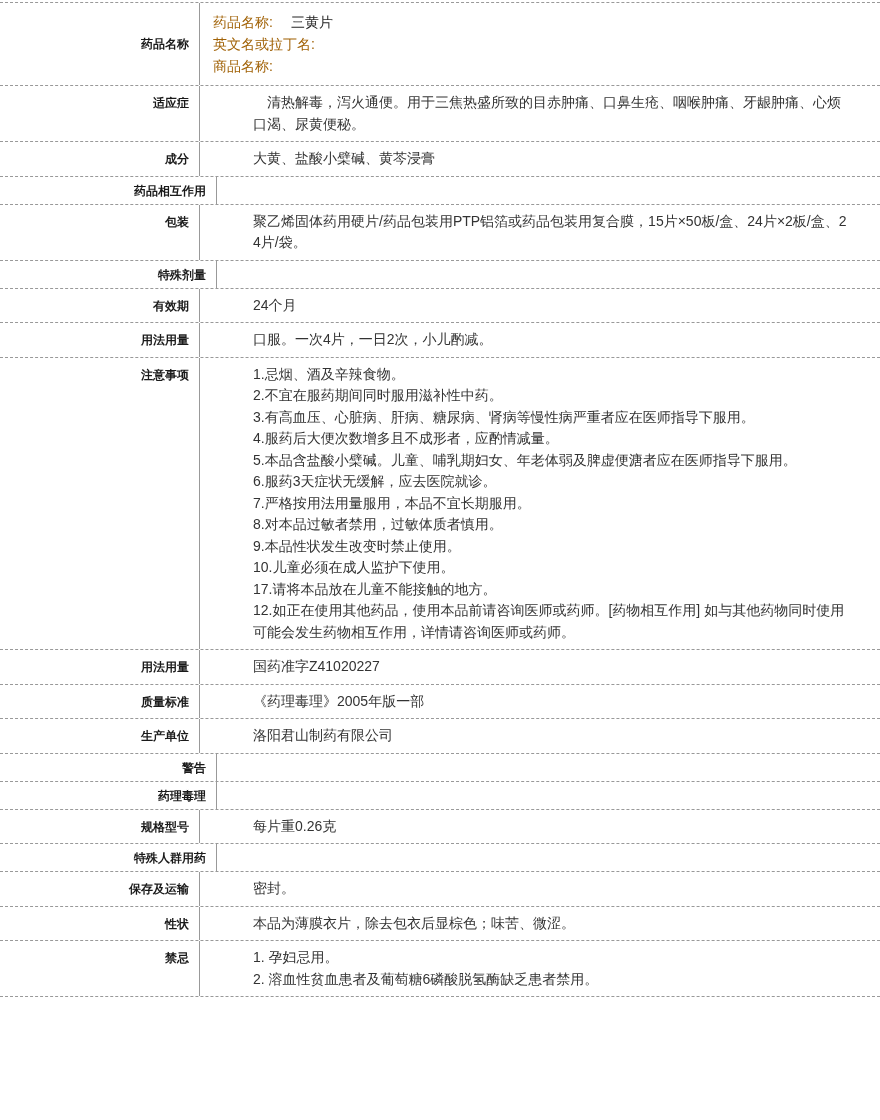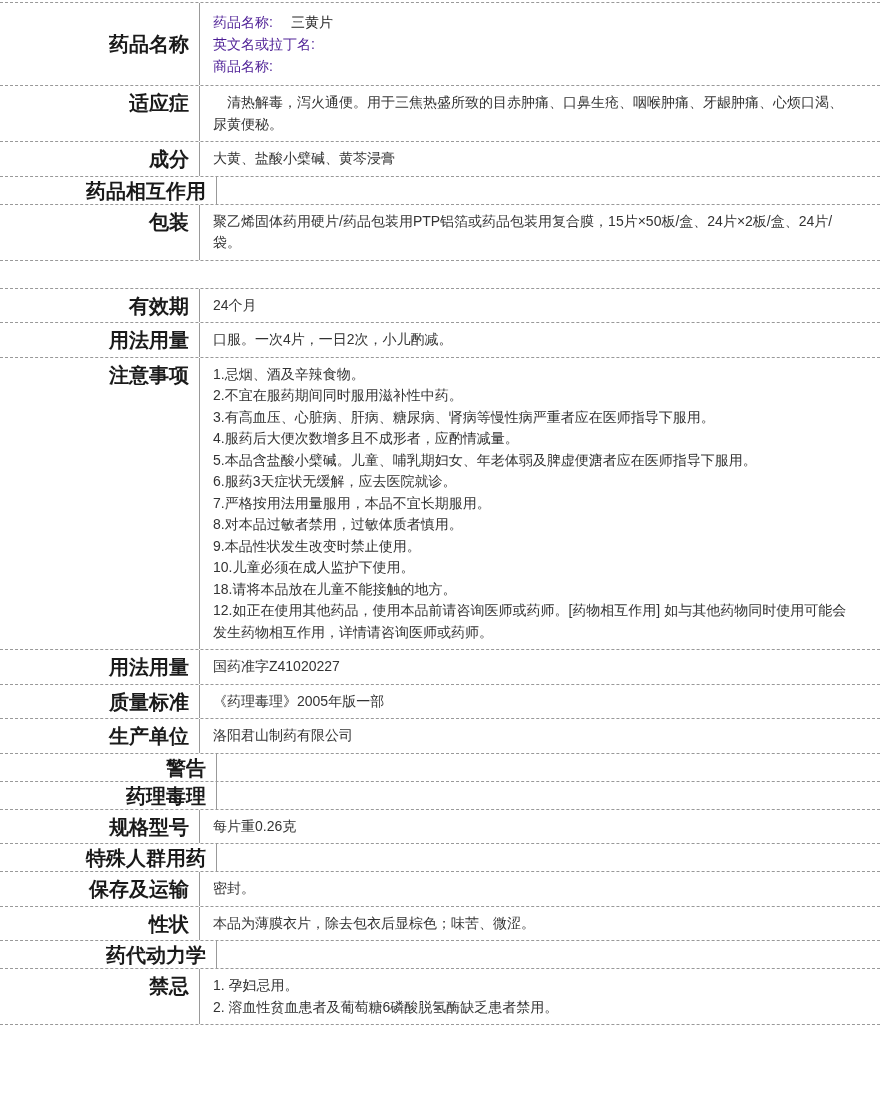--- a/index.html
+++ b/index.html
@@ -17,47 +17,47 @@
     display:flex;
     border-bottom:1px dashed #999999;
   }
   .cell-label{
     flex:0 0 200px;
     width:200px;
     box-sizing:border-box;
     border-right:1px solid #999999;
     text-align:right;
     padding:7px 10px 5px 0;
-    font-size:20px;
+    font-size:12px;
     font-weight:bold;
     color:#1a1a1a;
     line-height:20px;
   }
   .cell-value{
     flex:1 1 auto;
     box-sizing:border-box;
     padding:6px 26px 6px 13px;
     font-size:14px;
     color:#333333;
     line-height:21.5px;
     word-break:break-all;
   }
-  .value-line{min-height:21.5px;}
+  .value-line{min-height:21.5px;margin-left:40px;}
   .value-line.indent{text-indent:14px;}
   
   .row.empty .cell-label{padding-top:4px;padding-bottom:3px;}
   .row.empty{min-height:27px;padding-left:17px;}
   
   .row.name-row .cell-label{
     display:flex;align-items:center;justify-content:flex-end;
     padding-top:0;padding-bottom:0;
   }
   .row.name-row .cell-value{padding-top:8px;padding-bottom:8px;}
   .name-line{line-height:22px;font-size:14px;}
-  .field-label{color:#4c1d95;}
+  .field-label{color:#a16207;}
   .field-value{color:#1f1f1f;margin-left:18px;}
 </style>
 </head>
 <body>
 
 <div class="drug-table">
 
   <div class="row name-row">
     <div class="cell-label">
       <span>药品名称</span>
@@ -92,20 +92,21 @@
         <div class="cell-label">药品相互作用</div>
         <div class="cell-value"></div>
       </div>
       <div class="row">
         <div class="cell-label">包装</div>
         <div class="cell-value">
           <div class="value-line">聚乙烯固体药用硬片/药品包装用PTP铝箔或药品包装用复合膜，15片×50板/盒、24片×2板/盒、24片/袋。</div>
         </div>
       </div>
       <div class="row empty">
+        <div class="cell-label">特殊剂量</div>
         <div class="cell-value"></div>
       </div>
       <div class="row">
         <div class="cell-label">有效期</div>
         <div class="cell-value">
           <div class="value-line">24个月</div>
         </div>
       </div>
       <div class="row">
         <div class="cell-label">用法用量</div>
@@ -119,21 +120,21 @@
           <div class="value-line">1.忌烟、酒及辛辣食物。</div>
           <div class="value-line">2.不宜在服药期间同时服用滋补性中药。</div>
           <div class="value-line">3.有高血压、心脏病、肝病、糖尿病、肾病等慢性病严重者应在医师指导下服用。</div>
           <div class="value-line">4.服药后大便次数增多且不成形者，应酌情减量。</div>
           <div class="value-line">5.本品含盐酸小檗碱。儿童、哺乳期妇女、年老体弱及脾虚便溏者应在医师指导下服用。</div>
           <div class="value-line">6.服药3天症状无缓解，应去医院就诊。</div>
           <div class="value-line">7.严格按用法用量服用，本品不宜长期服用。</div>
           <div class="value-line">8.对本品过敏者禁用，过敏体质者慎用。</div>
           <div class="value-line">9.本品性状发生改变时禁止使用。</div>
           <div class="value-line">10.儿童必须在成人监护下使用。</div>
-          <div class="value-line">18.请将本品放在儿童不能接触的地方。</div>
+          <div class="value-line">17.请将本品放在儿童不能接触的地方。</div>
           <div class="value-line">12.如正在使用其他药品，使用本品前请咨询医师或药师。[药物相互作用] 如与其他药物同时使用可能会发生药物相互作用，详情请咨询医师或药师。</div>
         </div>
       </div>
       <div class="row">
         <div class="cell-label">用法用量</div>
         <div class="cell-value">
           <div class="value-line">国药准字Z41020227</div>
         </div>
       </div>
       <div class="row">
@@ -171,24 +172,20 @@
         <div class="cell-value">
           <div class="value-line">密封。</div>
         </div>
       </div>
       <div class="row">
         <div class="cell-label">性状</div>
         <div class="cell-value">
           <div class="value-line">本品为薄膜衣片，除去包衣后显棕色；味苦、微涩。</div>
         </div>
       </div>
-      <div class="row empty">
-        <div class="cell-label">药代动力学</div>
-        <div class="cell-value"></div>
-      </div>
       <div class="row">
         <div class="cell-label">禁忌</div>
         <div class="cell-value">
           <div class="value-line">1. 孕妇忌用。</div>
           <div class="value-line">2. 溶血性贫血患者及葡萄糖6磷酸脱氢酶缺乏患者禁用。</div>
         </div>
       </div>
     </div>
 </div>
 

